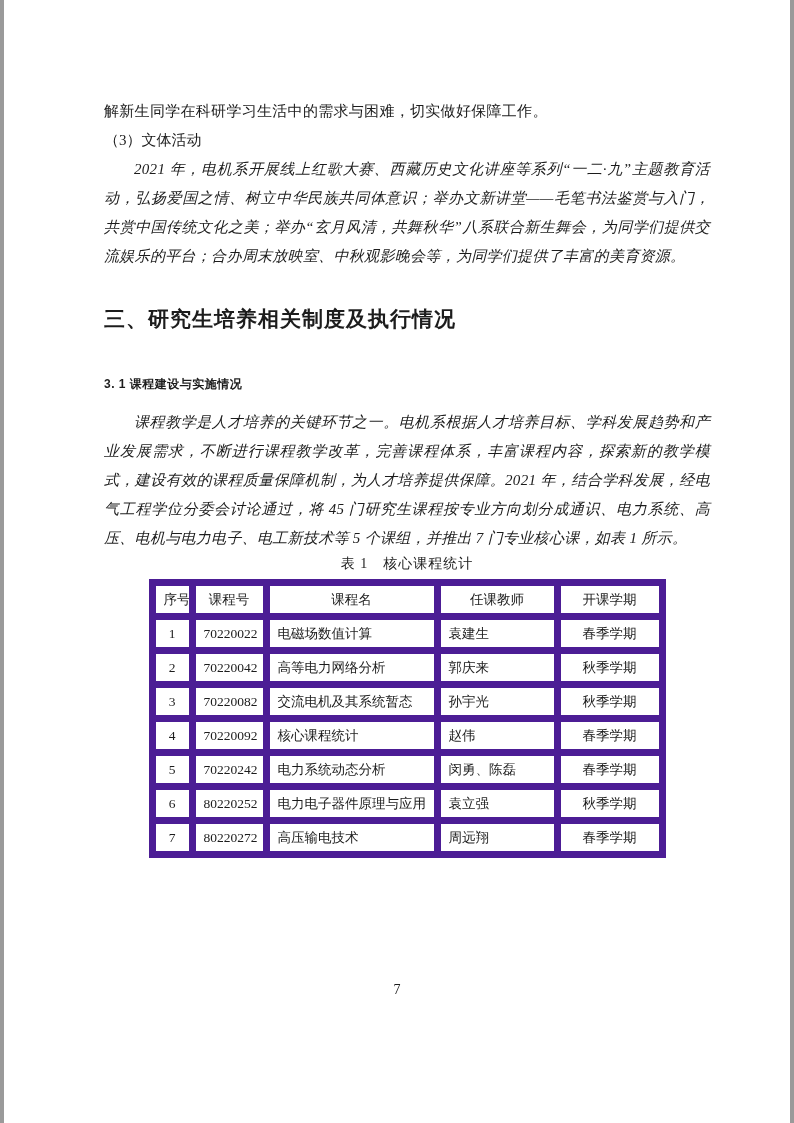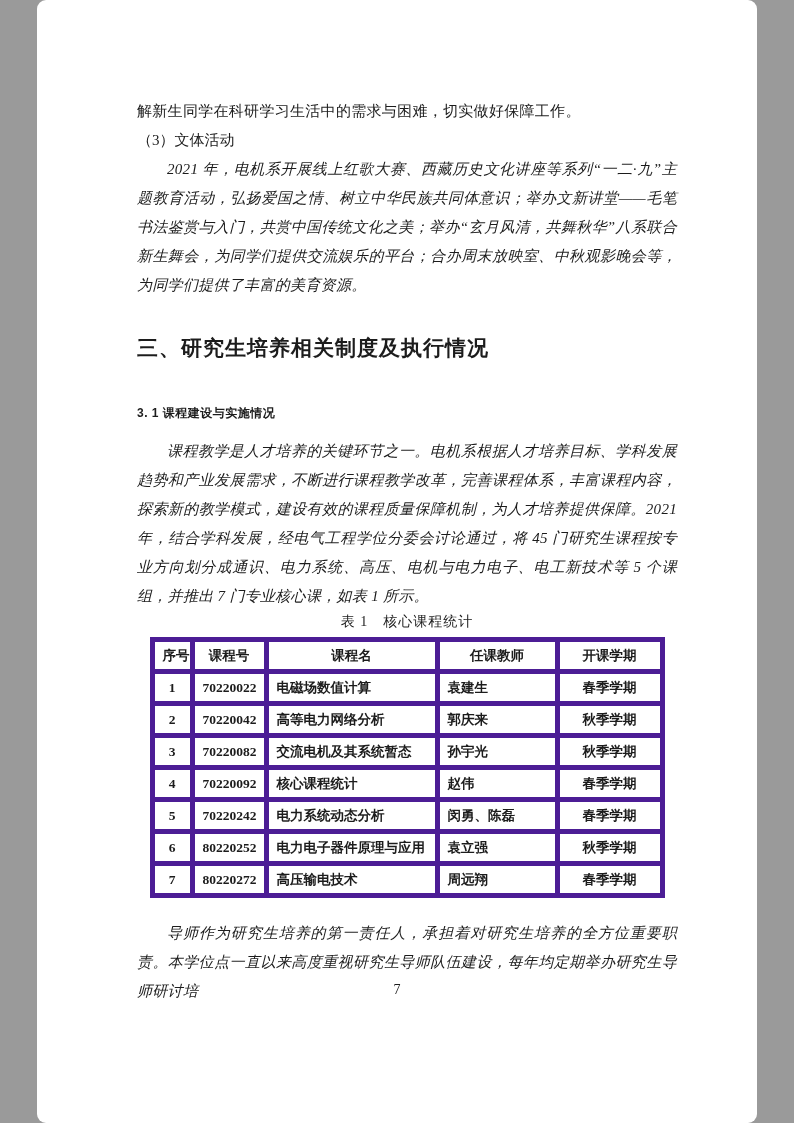--- a/index.html
+++ b/index.html
@@ -1,26 +1,25 @@
 <!DOCTYPE html>
 <html lang="zh"><head>
 <meta charset="utf-8">
 <style>
   html,body{margin:0;padding:0;background:#9a9a9a;}
   .page{
     position:relative;
-    width:720px;height:1123px;
+    width:786px;height:1123px;
     margin:0 auto;
     background:#ffffff;
     box-sizing:border-box;
     padding:97px 80px 0 100px;
     font-family:"Liberation Serif","DejaVu Serif",serif;
     color:#1c1c1c;
     overflow:hidden;
-    border-radius:9px;
   }
   p{margin:0;}
   .body-text{
     font-size:15px;
     line-height:29px;
     text-align:justify;
     letter-spacing:0.3px;
   }
   .indent{text-indent:2em;font-style:italic;}
   .sub-head{
@@ -54,24 +53,24 @@
   }
   table.core-courses{
     width:510px;
     margin:4px auto 0 auto;
     border-collapse:collapse;
     table-layout:fixed;
     font-size:13.5px;
   }
   table.core-courses th,
   table.core-courses td{
-    border:5px solid #4c1d95;
+    border:7px solid #4c1d95;
     height:27px;
     padding:0 8px;
-    font-weight:bold;
+    font-weight:normal;
     overflow:hidden;
     white-space:nowrap;
   }
   th{text-align:center;}
   td.c-center{text-align:center;padding:0 2px;}
   td.c-left{text-align:left;}
   .page-number{
     position:absolute;
     top:982px;left:0;right:0;
     text-align:center;
@@ -161,17 +160,16 @@
         <td class="c-center">7</td>
         <td class="c-center">80220272</td>
         <td class="c-left">高压输电技术</td>
         <td class="c-left">周远翔</td>
         <td class="c-center">春季学期</td>
       </tr>
     </tbody>
   </table>
 
 
-  <p class="body-text indent para-s32">导师作为研究生培养的第一责任人，承担着对研究生培养的全方位重要职责。本学位点一直以来高度重视研究生导师队伍建设，每年均定期举办研究生导师研讨培</p>
 
   <div class="page-number">7</div>
 
 </div>
 
 </body></html>

